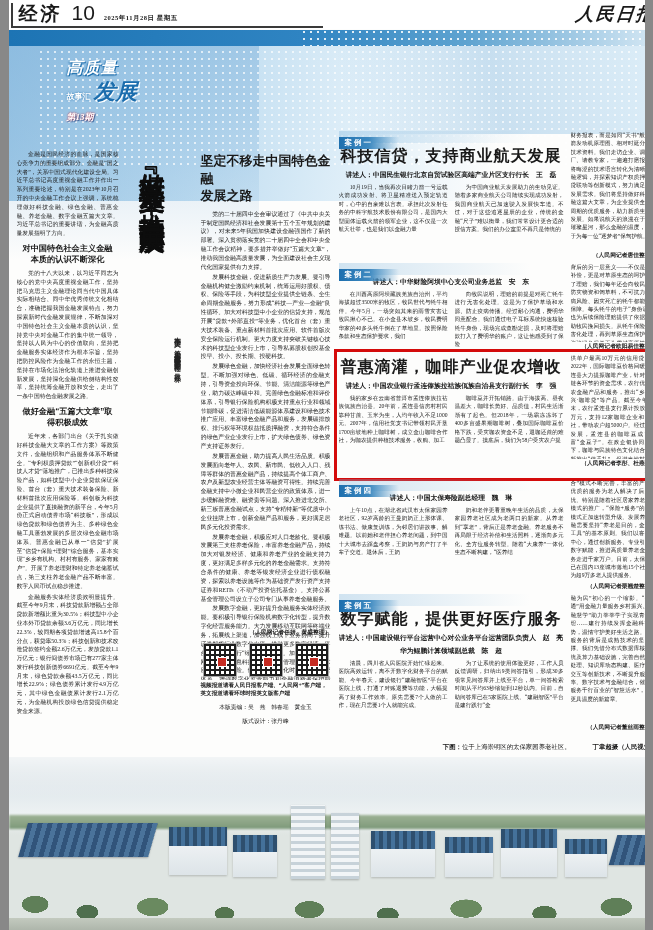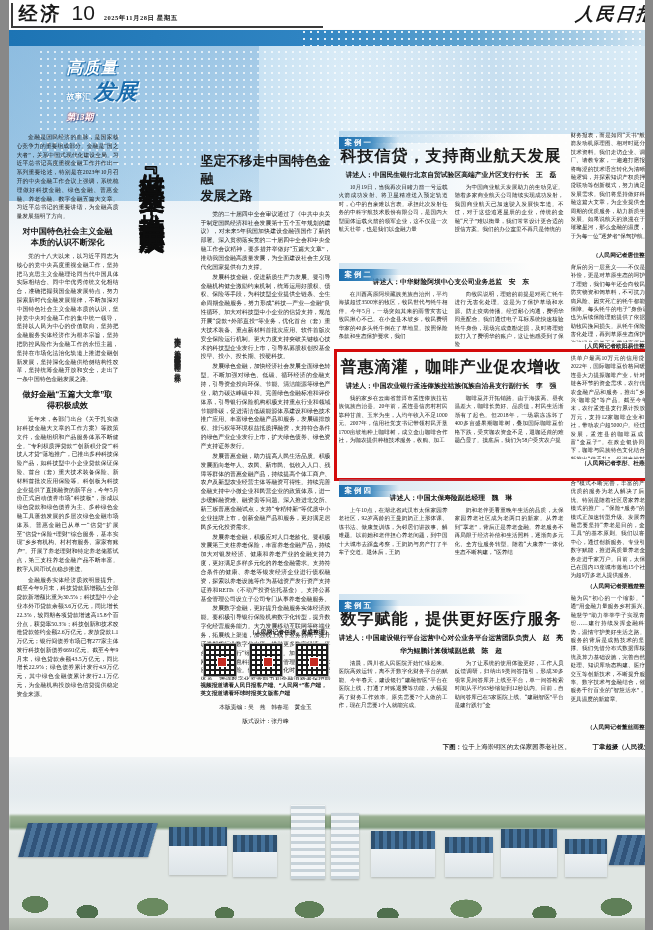--- a/index.html
+++ b/index.html
@@ -36,21 +36,21 @@
   .logo { position:absolute; left:58px; top:58px; width:120px; }
   .logo-l1 { font-family:"Liberation Sans",sans-serif; font-style:italic; font-weight:900;
     font-size:16px; color:#fff; text-shadow:1px 1px 0 #1b6dad,-1px 1px 2px #1b6dad; letter-spacing:1px; }
   .logo-row2 { display:flex; align-items:baseline; gap:3px; margin-top:-2px; }
   .logo-l2 { font-size:8px; color:#fff; font-weight:bold; text-shadow:0 0 2px #1b6dad; }
   .logo-l3 { font-family:"Liberation Sans",sans-serif; font-style:italic; font-weight:900;
     font-size:22px; color:#1b6dad; text-shadow:1px 1px 0 #fff; }
   .logo-issue { margin-top:4px; font-style:italic; font-weight:bold; font-size:9px; color:#fff;
     text-shadow:0 0 2px #c23, 1px 1px 1px #1b6dad; }
   
-  .left-col { position:absolute; left:8px; top:133px; width:102px; height:596px; overflow:hidden;
+  .left-col { position:absolute; left:8px; top:150px; width:102px; height:596px; overflow:hidden;
     font-size:5.8px; line-height:1.52; text-align:justify; }
   .left-col p { text-indent:2em; margin-bottom:2px; }
   .subhead { font-family:"Liberation Sans",sans-serif; font-weight:900; font-size:8.2px;
     line-height:1.35; text-align:center; text-indent:0 !important; margin:5px 2px 4px; }
   
   .vtitle { position:absolute; left:112px; top:153px; height:560px; width:50px;
     writing-mode:vertical-rl; text-orientation:upright;
     font-family:"Liberation Sans",sans-serif; font-weight:900; font-size:26px;
     letter-spacing:2px; color:#0d0d0d; display:flex; }
   .vtitle .gap { display:inline-block; height:22px; }

